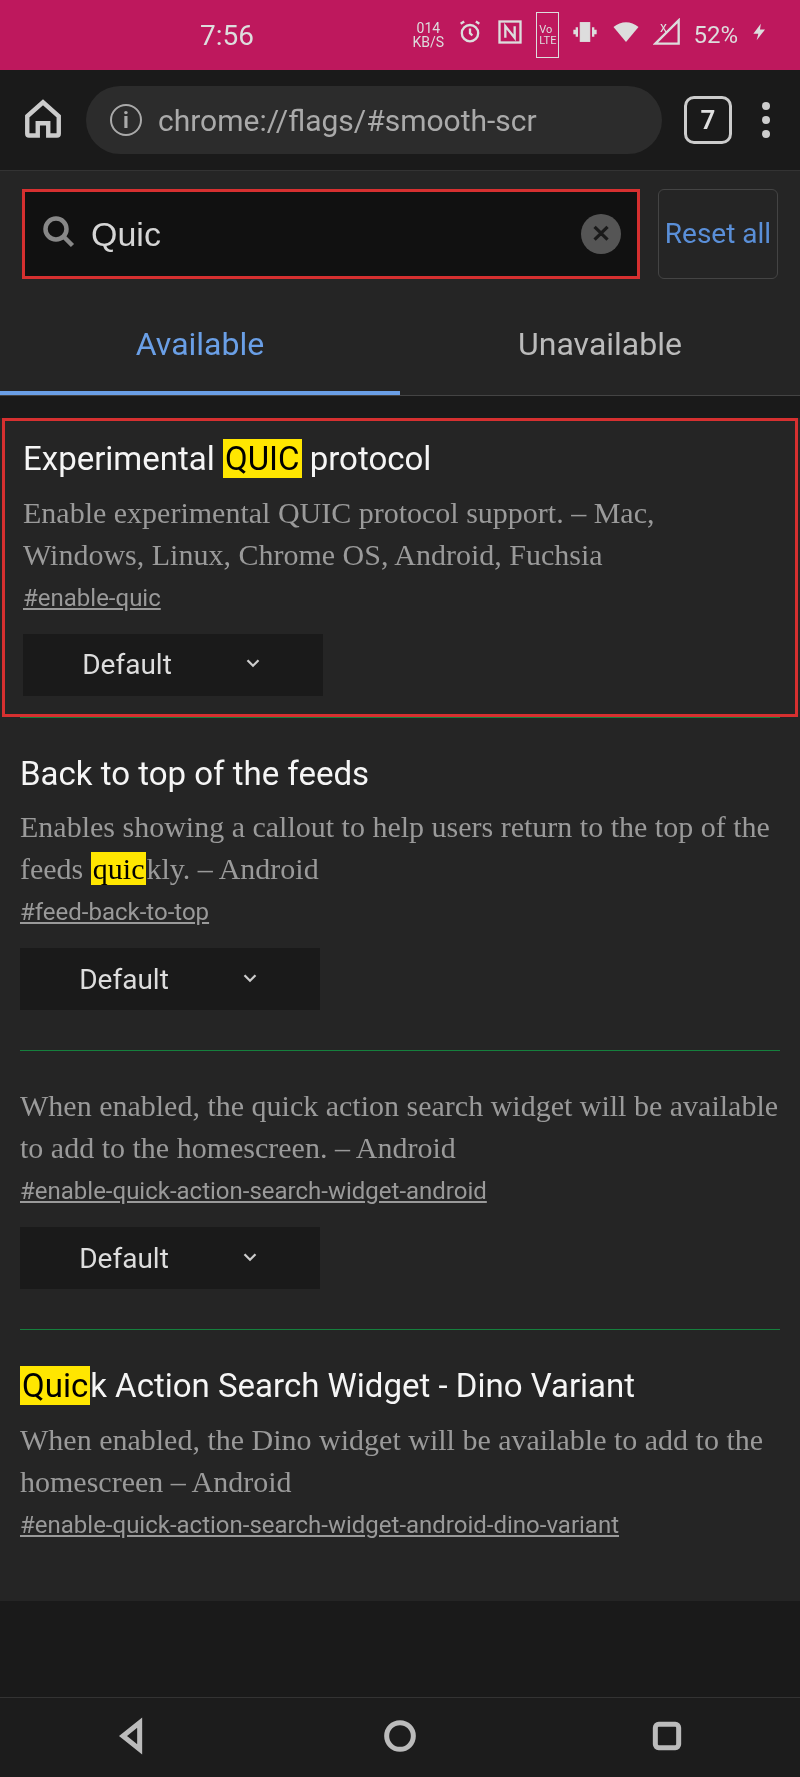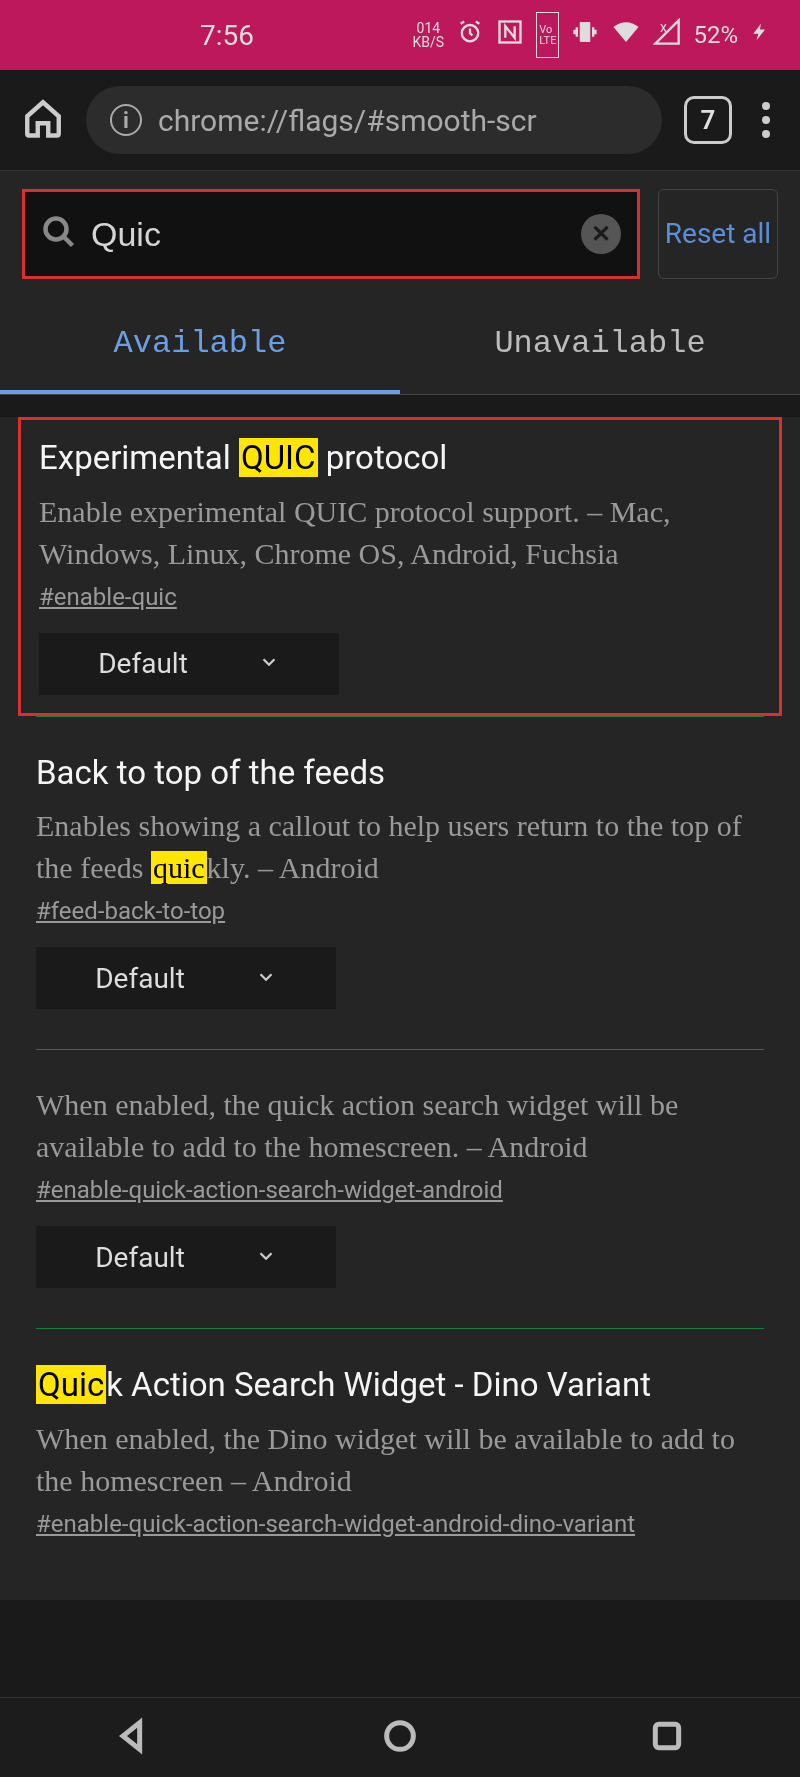--- a/index.html
+++ b/index.html
@@ -91,24 +91,24 @@
     display:flex; align-items:center; justify-content:center;
     text-align:center; color:#5a8fd8; font-size:28px; line-height:1.3;
     padding: 8px 4px;
   }
   .tabs {
     display:flex;
     background:#252525;
     border-bottom: 1px solid #444;
   }
   .tab {
-    flex:1; text-align:center; padding: 28px 0; font-size:32px; color:#bbb;font-family:Liberation Mono, monospace;
+    flex:1; text-align:center; padding: 28px 0; font-size:32px; color:#bbb;
   }
   .tab.active { color:#6a9fe6; border-bottom: 4px solid #6a9fe6; }
-  .content { background:#252525; padding: 0 36px; }
+  .content { background:#252525; padding: 0 20px; }
   .flag {
     padding: 34px 0 40px 0;
     border-top: 1px solid #15803d;
   }
   .flag:first-child { border-top:none; }
   .flag.red-box {
     border: 3px solid #d63030;
     margin: 22px -18px 0 -18px;
     padding: 16px 18px 18px 18px;
   }

